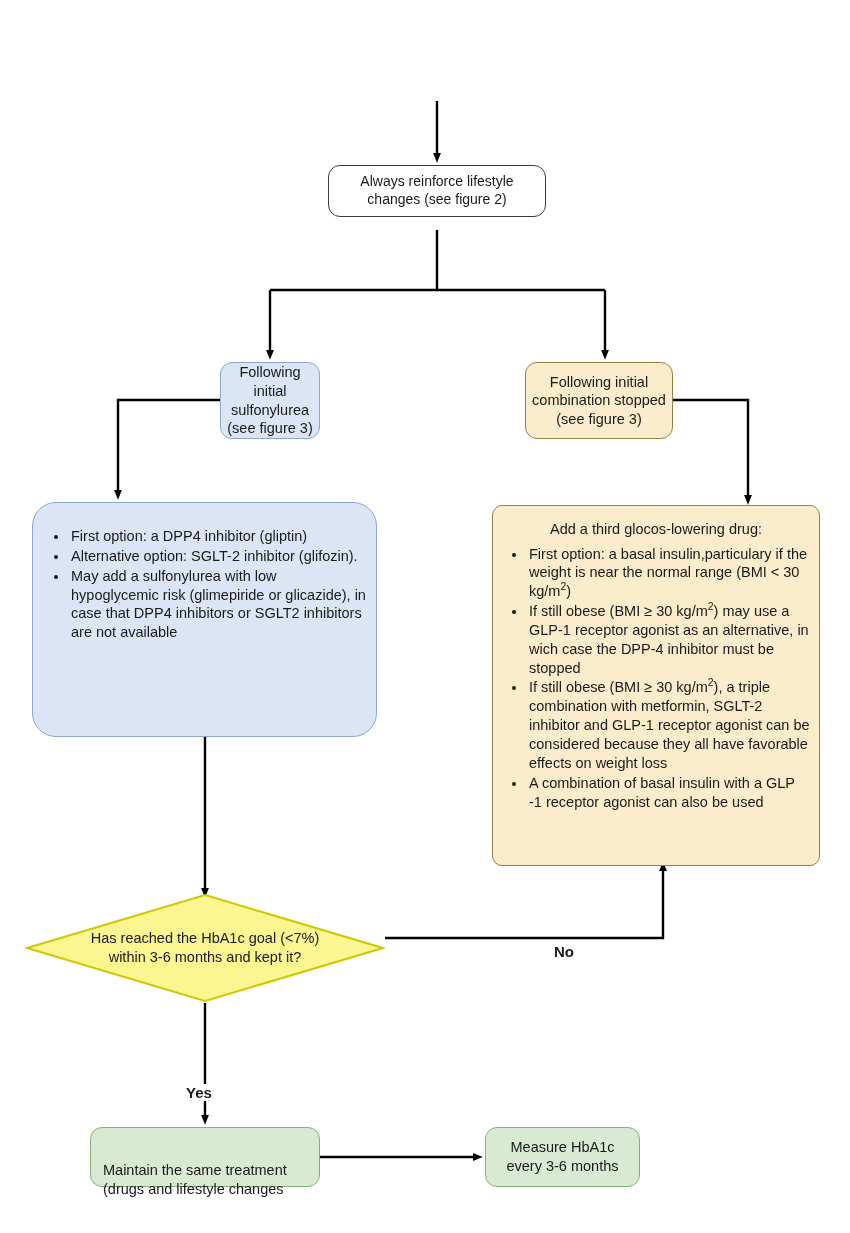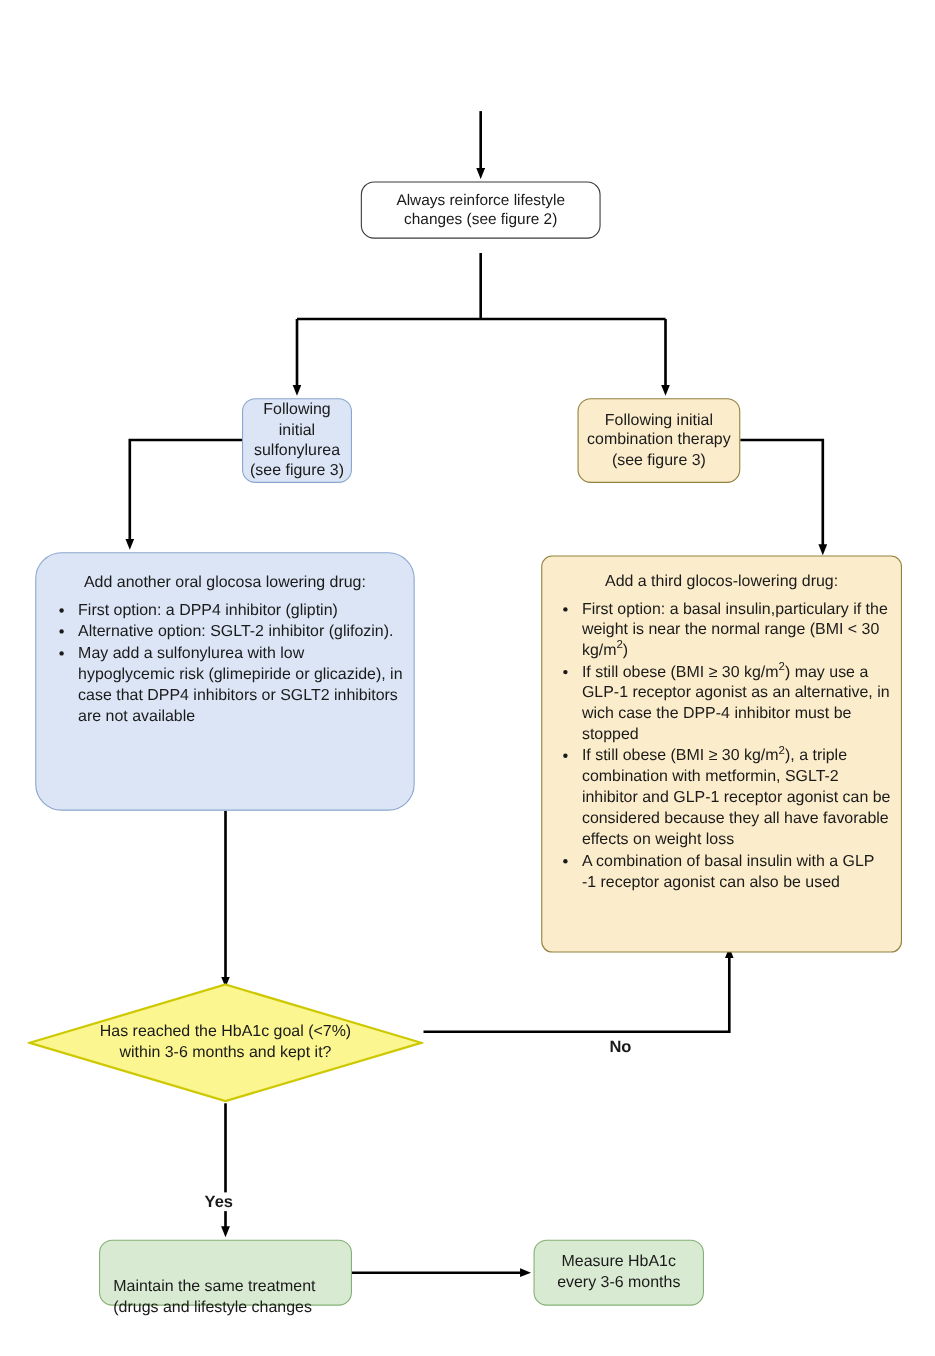--- a/index.html
+++ b/index.html
@@ -144,28 +144,27 @@
     <div class="title">
       <span>Following initial</span><br>
       <span>sulfonylurea</span><br>
       <span>(see figure 3)</span>
     </div>
   </div>
 
   <div class="node tan" style="left:525px; top:362px; width:148px; height:77px; font-size:14.5px;">
     <div class="title">
       <span>Following initial</span><br>
-      <span>combination therapy</span><br>
+      <span>combination stopped</span><br>
       <span>(see figure 3)</span>
     </div>
   </div>
 
   <div class="node blue" style="left:32px; top:502px; width:345px; height:235px; font-size:14.5px;
               justify-content:flex-start; padding:18px 10px 10px 10px; border-radius:24px;">
-    <div class="title">Add another oral glocosa lowering drug:</div>
     <ul class="bullets">
       <li>First option: a DPP4 inhibitor (gliptin)</li>
       <li>Alternative option: SGLT-2 inhibitor (glifozin).</li>
       <li>May add a sulfonylurea with low hypoglycemic risk (glimepiride or glicazide), in case that DPP4 inhibitors or SGLT2 inhibitors are not available</li>
     </ul>
   </div>
 
   <div class="node tan" style="left:492px; top:505px; width:328px; height:361px; font-size:14.5px;
               justify-content:flex-start; padding:14px 8px 10px 8px; border-radius:10px;">
     <div class="title">Add a third glocos-lowering drug:</div>

